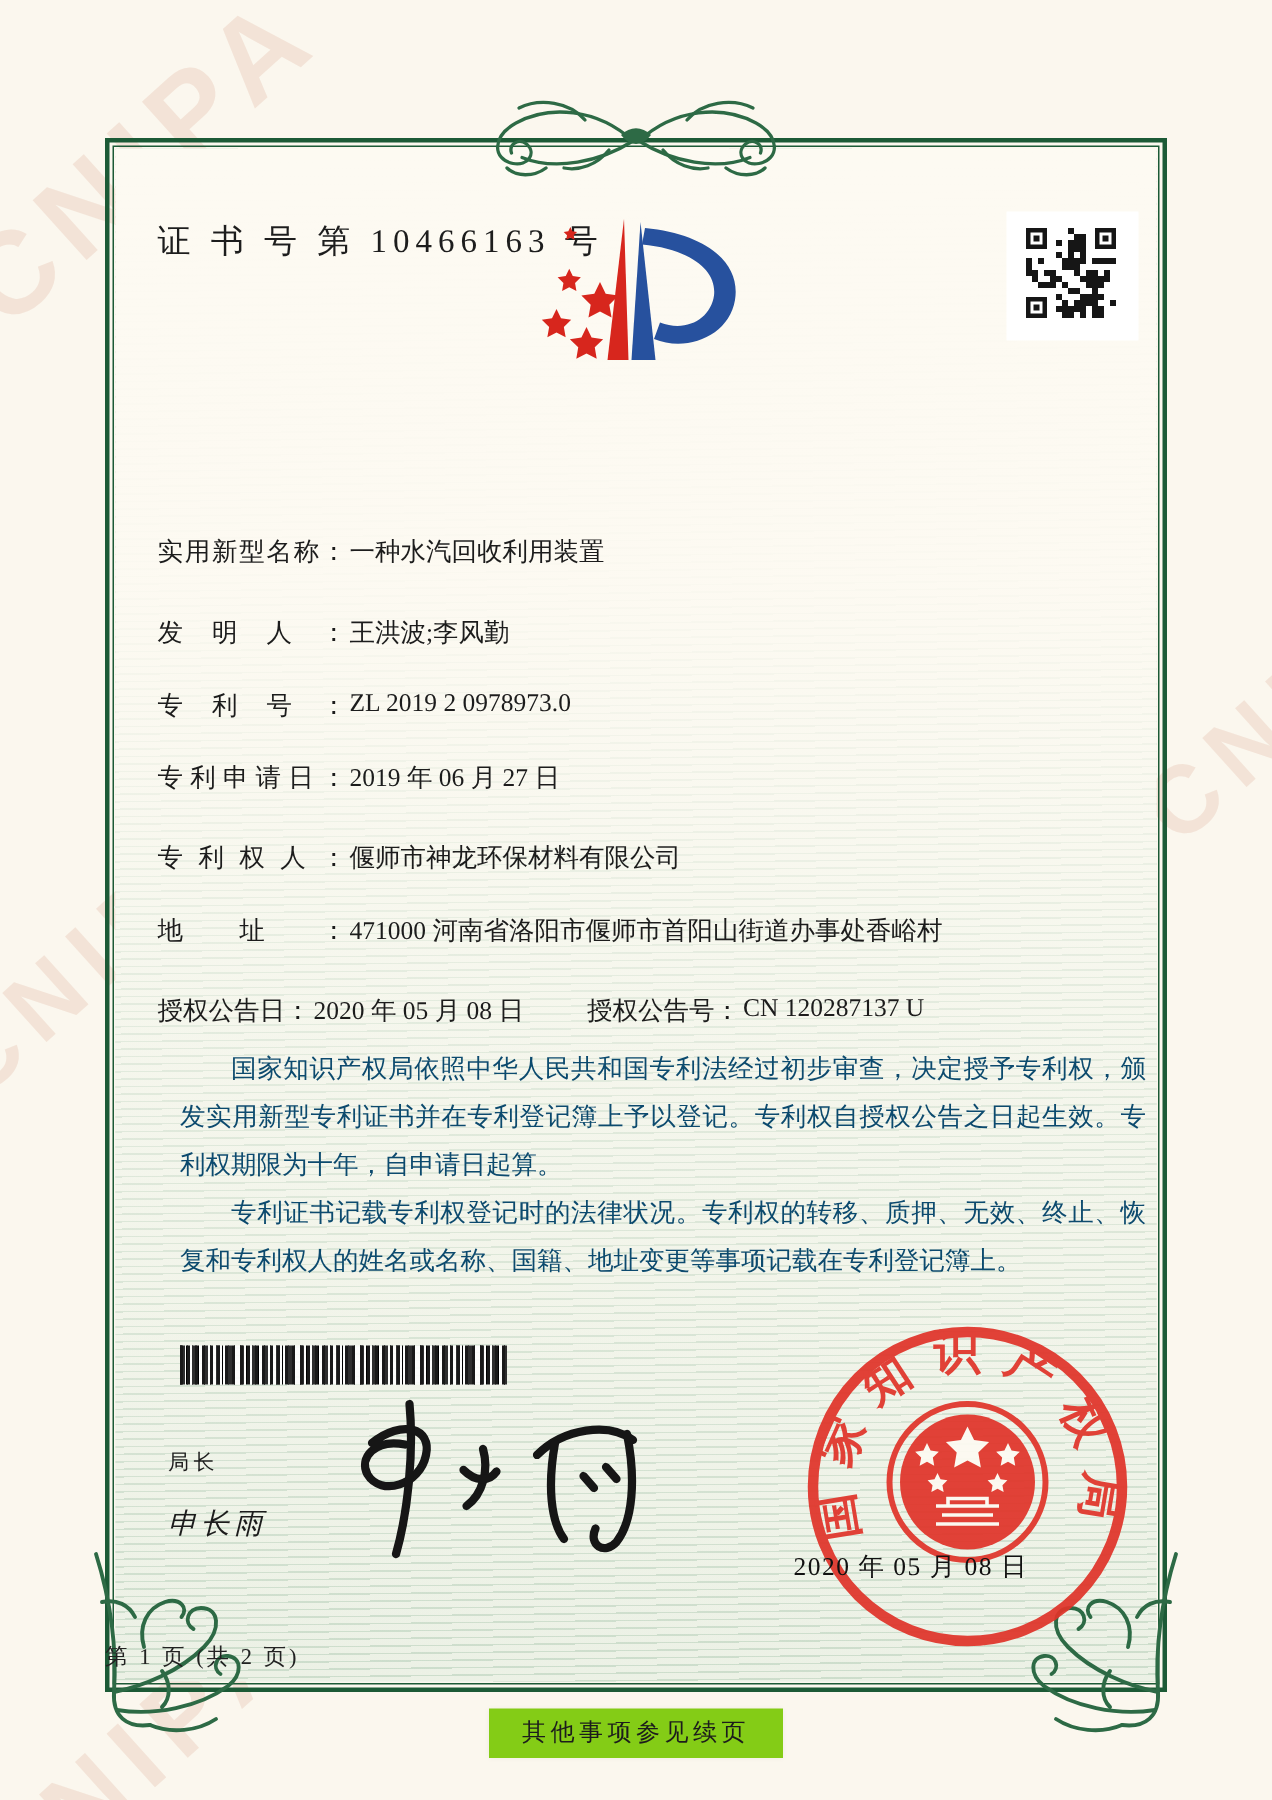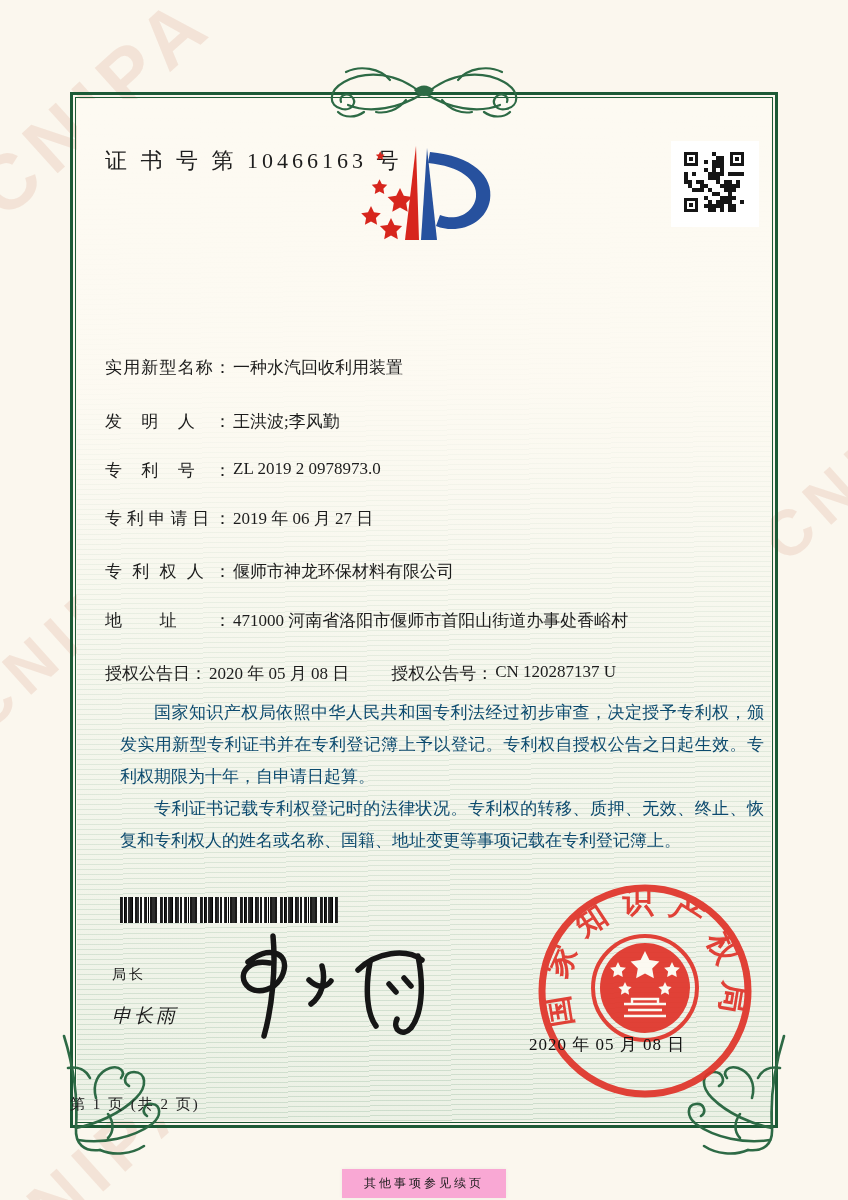--- a/index.html
+++ b/index.html
@@ -58,22 +58,22 @@
 
   .signer-title{position:absolute;left:112px;top:966px;font-size:14px;letter-spacing:3px;color:#1c1c1c;}
   .signer-name{position:absolute;left:112px;top:1003px;font-size:19px;letter-spacing:3px;color:#1c1c1c;font-style:italic;}
   .signature{position:absolute;left:212px;top:926px;width:240px;height:116px;}
 
   .seal{position:absolute;left:512px;top:858px;width:266px;height:266px;pointer-events:none;}
   .seal-date{position:absolute;left:529px;top:1033px;font-size:17px;letter-spacing:1px;color:#111;}
 
   .page-info{position:absolute;left:70px;top:1095px;width:708px;text-align:left;
              font-size:15px;letter-spacing:2px;color:#222;}
-  .cont-note{position:absolute;left:50%;top:1169px;transform:translateX(-50%);
-             background:#f9a8d4;padding:6px 22px;font-size:12px;letter-spacing:3px;color:#1c1c1c;
+  .cont-note{position:absolute;left:50%;top:1139px;transform:translateX(-50%);
+             background:#84cc16;padding:6px 22px;font-size:16px;letter-spacing:3px;color:#1c1c1c;
              box-shadow:0 0 4px rgba(0,0,0,.05);white-space:nowrap;}
 
   .ornament{position:absolute;pointer-events:none;}
 </style>
 </head>
 <body>
 
 <div class="page">
 
   <div class="wm" style="left:-50px;top:60px;font-size:78px;">CNIPA</div>

